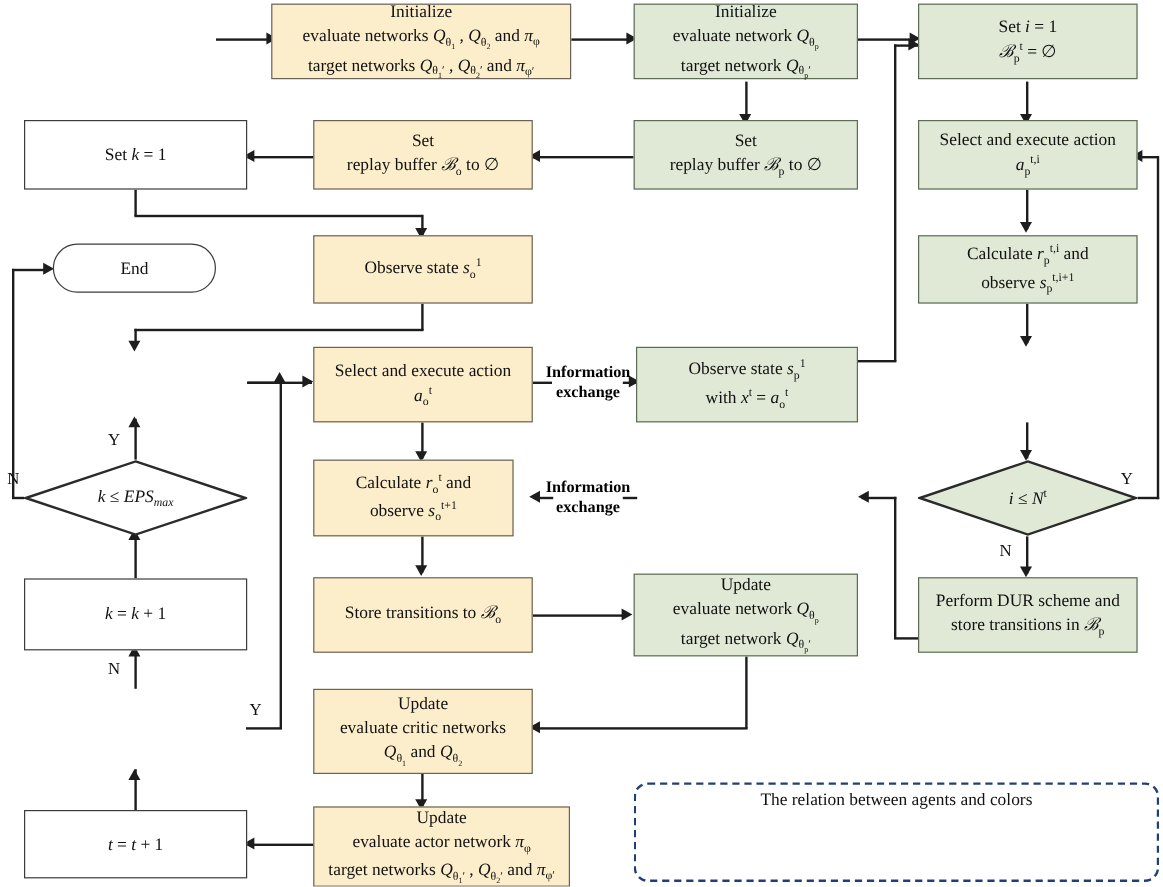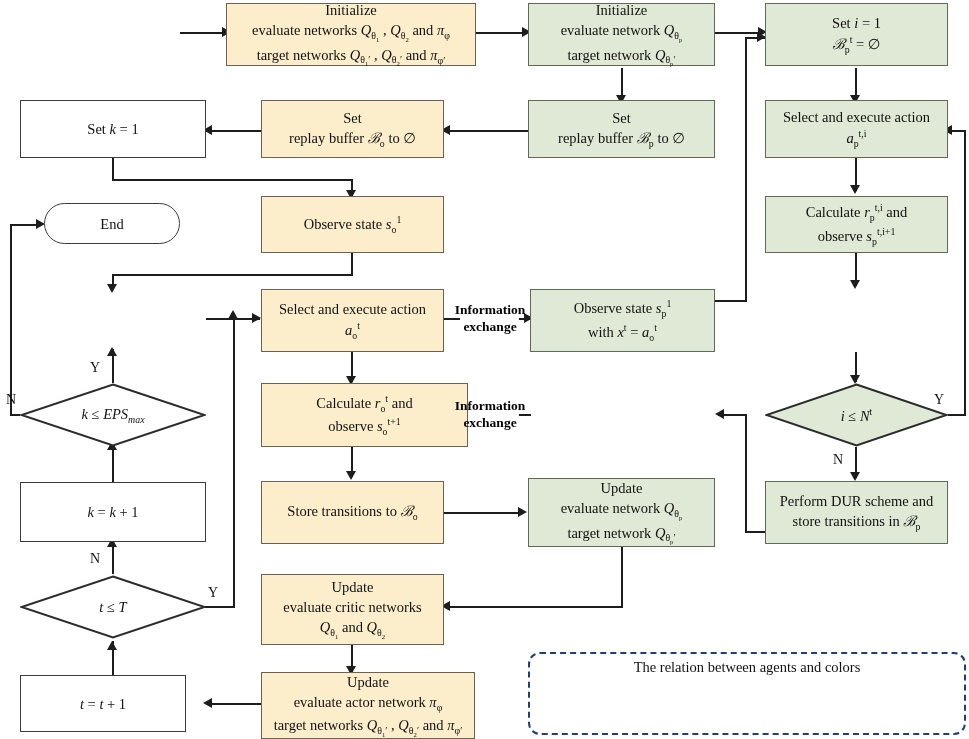--- a/index.html
+++ b/index.html
@@ -290,21 +290,21 @@
     <span>Select and execute action</span>
     <span><i>a</i><sub>o</sub><sup>t</sup></span>
   </div>
 
   <div class="node green" style="left:530px;top:289px;width:185px;height:63px;">
     <span>Observe state <i>s</i><sub>p</sub><sup>1</sup></span>
     <span>with <i>x</i><sup>t</sup> = <i>a</i><sub>o</sub><sup>t</sup></span>
   </div>
 
 
-  <div class="node orange" style="left:261px;top:383px;width:207px;height:64px;">
+  <div class="node orange" style="left:261px;top:383px;width:167px;height:64px;">
     <span>Calculate <i>r</i><sub>o</sub><sup>t</sup>  and</span>
     <span>observe <i>s</i><sub>o</sub><sup>t+1</sup></span>
   </div>
 
 
   <div class="node white" style="left:20px;top:482px;width:186px;height:60px;">
     <span><i>k</i> = <i>k</i> + 1</span>
   </div>
 
   <div class="node orange" style="left:261px;top:481px;width:183px;height:63px;">
@@ -321,21 +321,21 @@
     <span>Perform DUR scheme and</span>
     <span>store transitions in <i>ℬ</i><sub>p</sub></span>
   </div>
 
   <div class="node orange" style="left:261px;top:574px;width:183px;height:71px;">
     <span>Update</span>
     <span>evaluate critic  networks</span>
     <span><i>Q</i><sub>θ<sub>1</sub></sub> and <i>Q</i><sub>θ<sub>2</sub></sub></span>
   </div>
 
-  <div class="node white" style="left:20px;top:675px;width:166px;height:57px;">
+  <div class="node white" style="left:20px;top:675px;width:186px;height:57px;">
     <span><i>t</i> = <i>t</i> + 1</span>
   </div>
 
   <div class="node orange" style="left:261px;top:672px;width:214px;height:67px;">
     <span>Update</span>
     <span>evaluate actor  network <i>π</i><sub>φ</sub></span>
     <span>target networks  <i>Q</i><sub>θ<sub>1</sub>′</sub> , <i>Q</i><sub>θ<sub>2</sub>′</sub> and <i>π</i><sub>φ′</sub></span>
   </div>
 
   <div class="diamond" style="left:20px;top:383px;width:186px;height:64px;">
@@ -349,28 +349,20 @@
 
   <div class="diamond" style="left:765px;top:383px;width:183px;height:64px;">
     <svg class="dshape" viewBox="0 0 183 64" preserveAspectRatio="none">
       <polygon points="91.5,1.5 181.5,32 91.5,62.5 1.5,32" fill="#dfe9d5" stroke="#2b2b2b" stroke-width="2"></polygon>
     </svg>
     <div class="dlabel">
       <span><i>i</i> ≤ <i>N</i><sup>t</sup></span>
     </div>
   </div>
 
-  <div class="diamond" style="left:20px;top:575px;width:186px;height:64px;">
-    <svg class="dshape" viewBox="0 0 186 64" preserveAspectRatio="none">
-      <polygon points="93,1.5 184.5,32 93,62.5 1.5,32" fill="#ffffff" stroke="#2b2b2b" stroke-width="2"></polygon>
-    </svg>
-    <div class="dlabel">
-      <span><i>t</i> ≤ <i>T</i></span>
-    </div>
-  </div>
 
   <div class="edgelabel" style="left:90px;top:360px;">Y</div>
   <div class="edgelabel" style="left:6px;top:392px;">N</div>
   <div class="edgelabel" style="left:90px;top:551px;">N</div>
   <div class="edgelabel" style="left:208px;top:585px;">Y</div>
   <div class="edgelabel" style="left:934px;top:392px;">Y</div>
   <div class="edgelabel" style="left:833px;top:452px;">N</div>
 
   <div class="exch" style="left:450px;top:302px;width:80px;">
     <div>Information</div>

